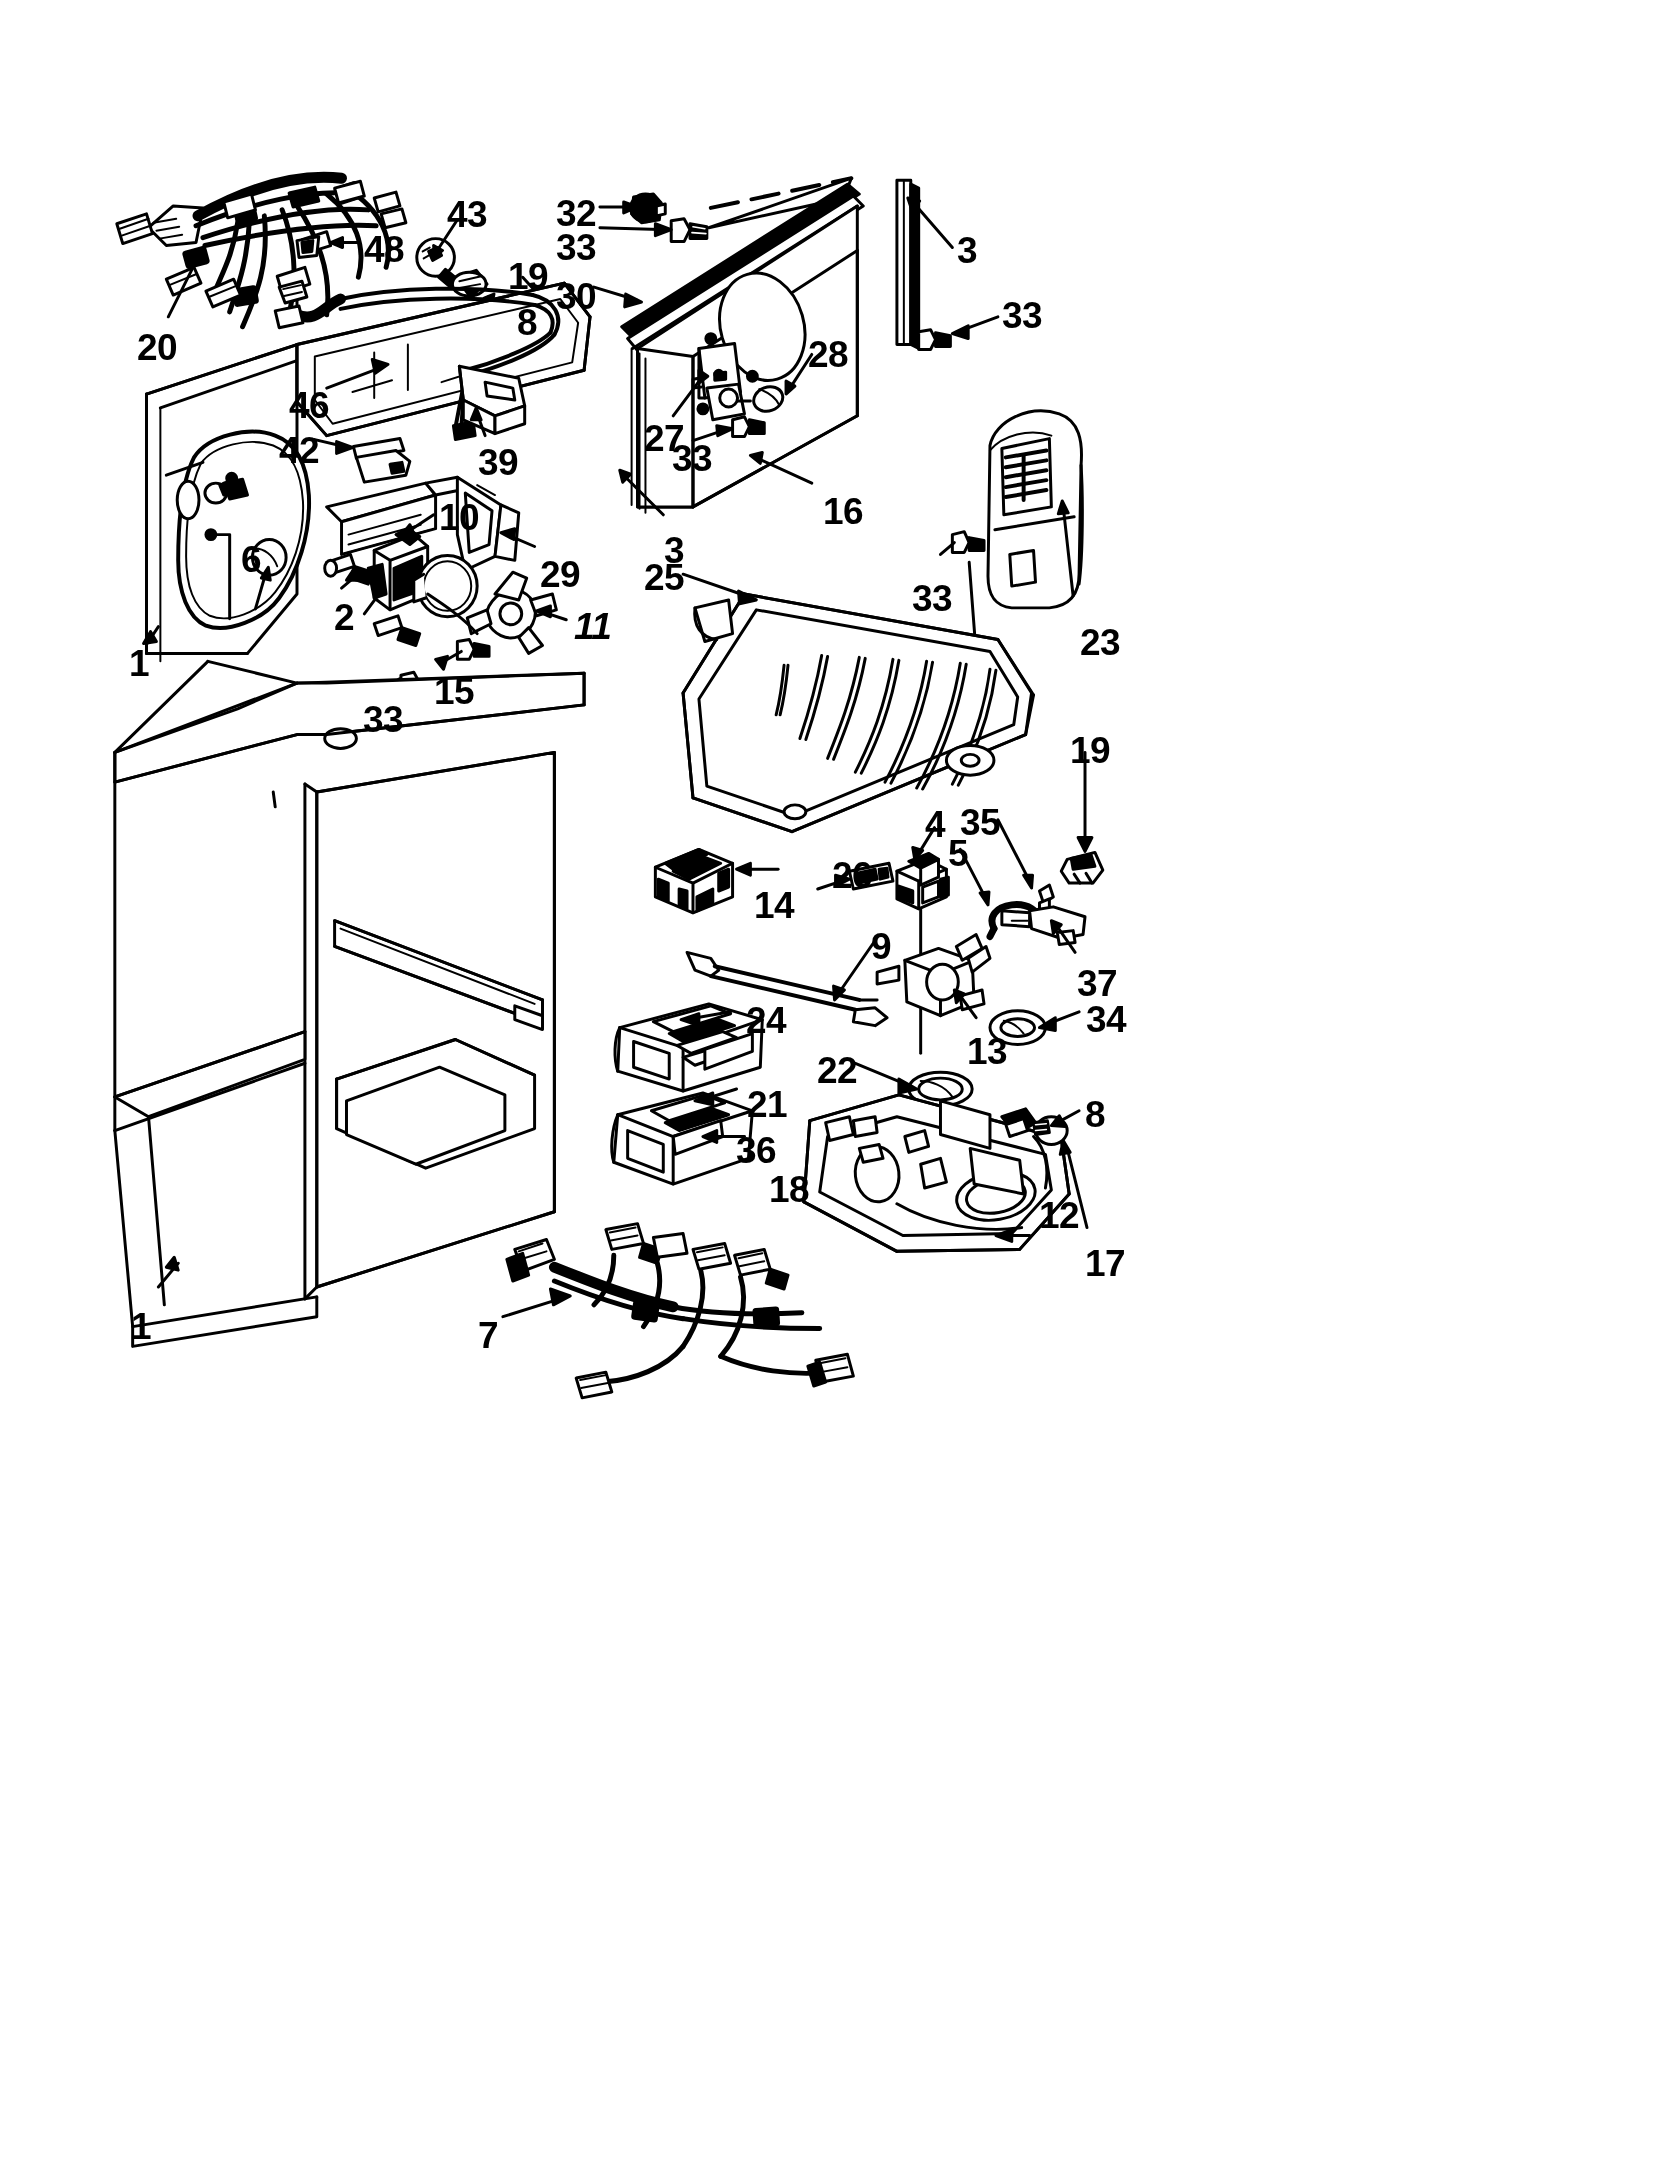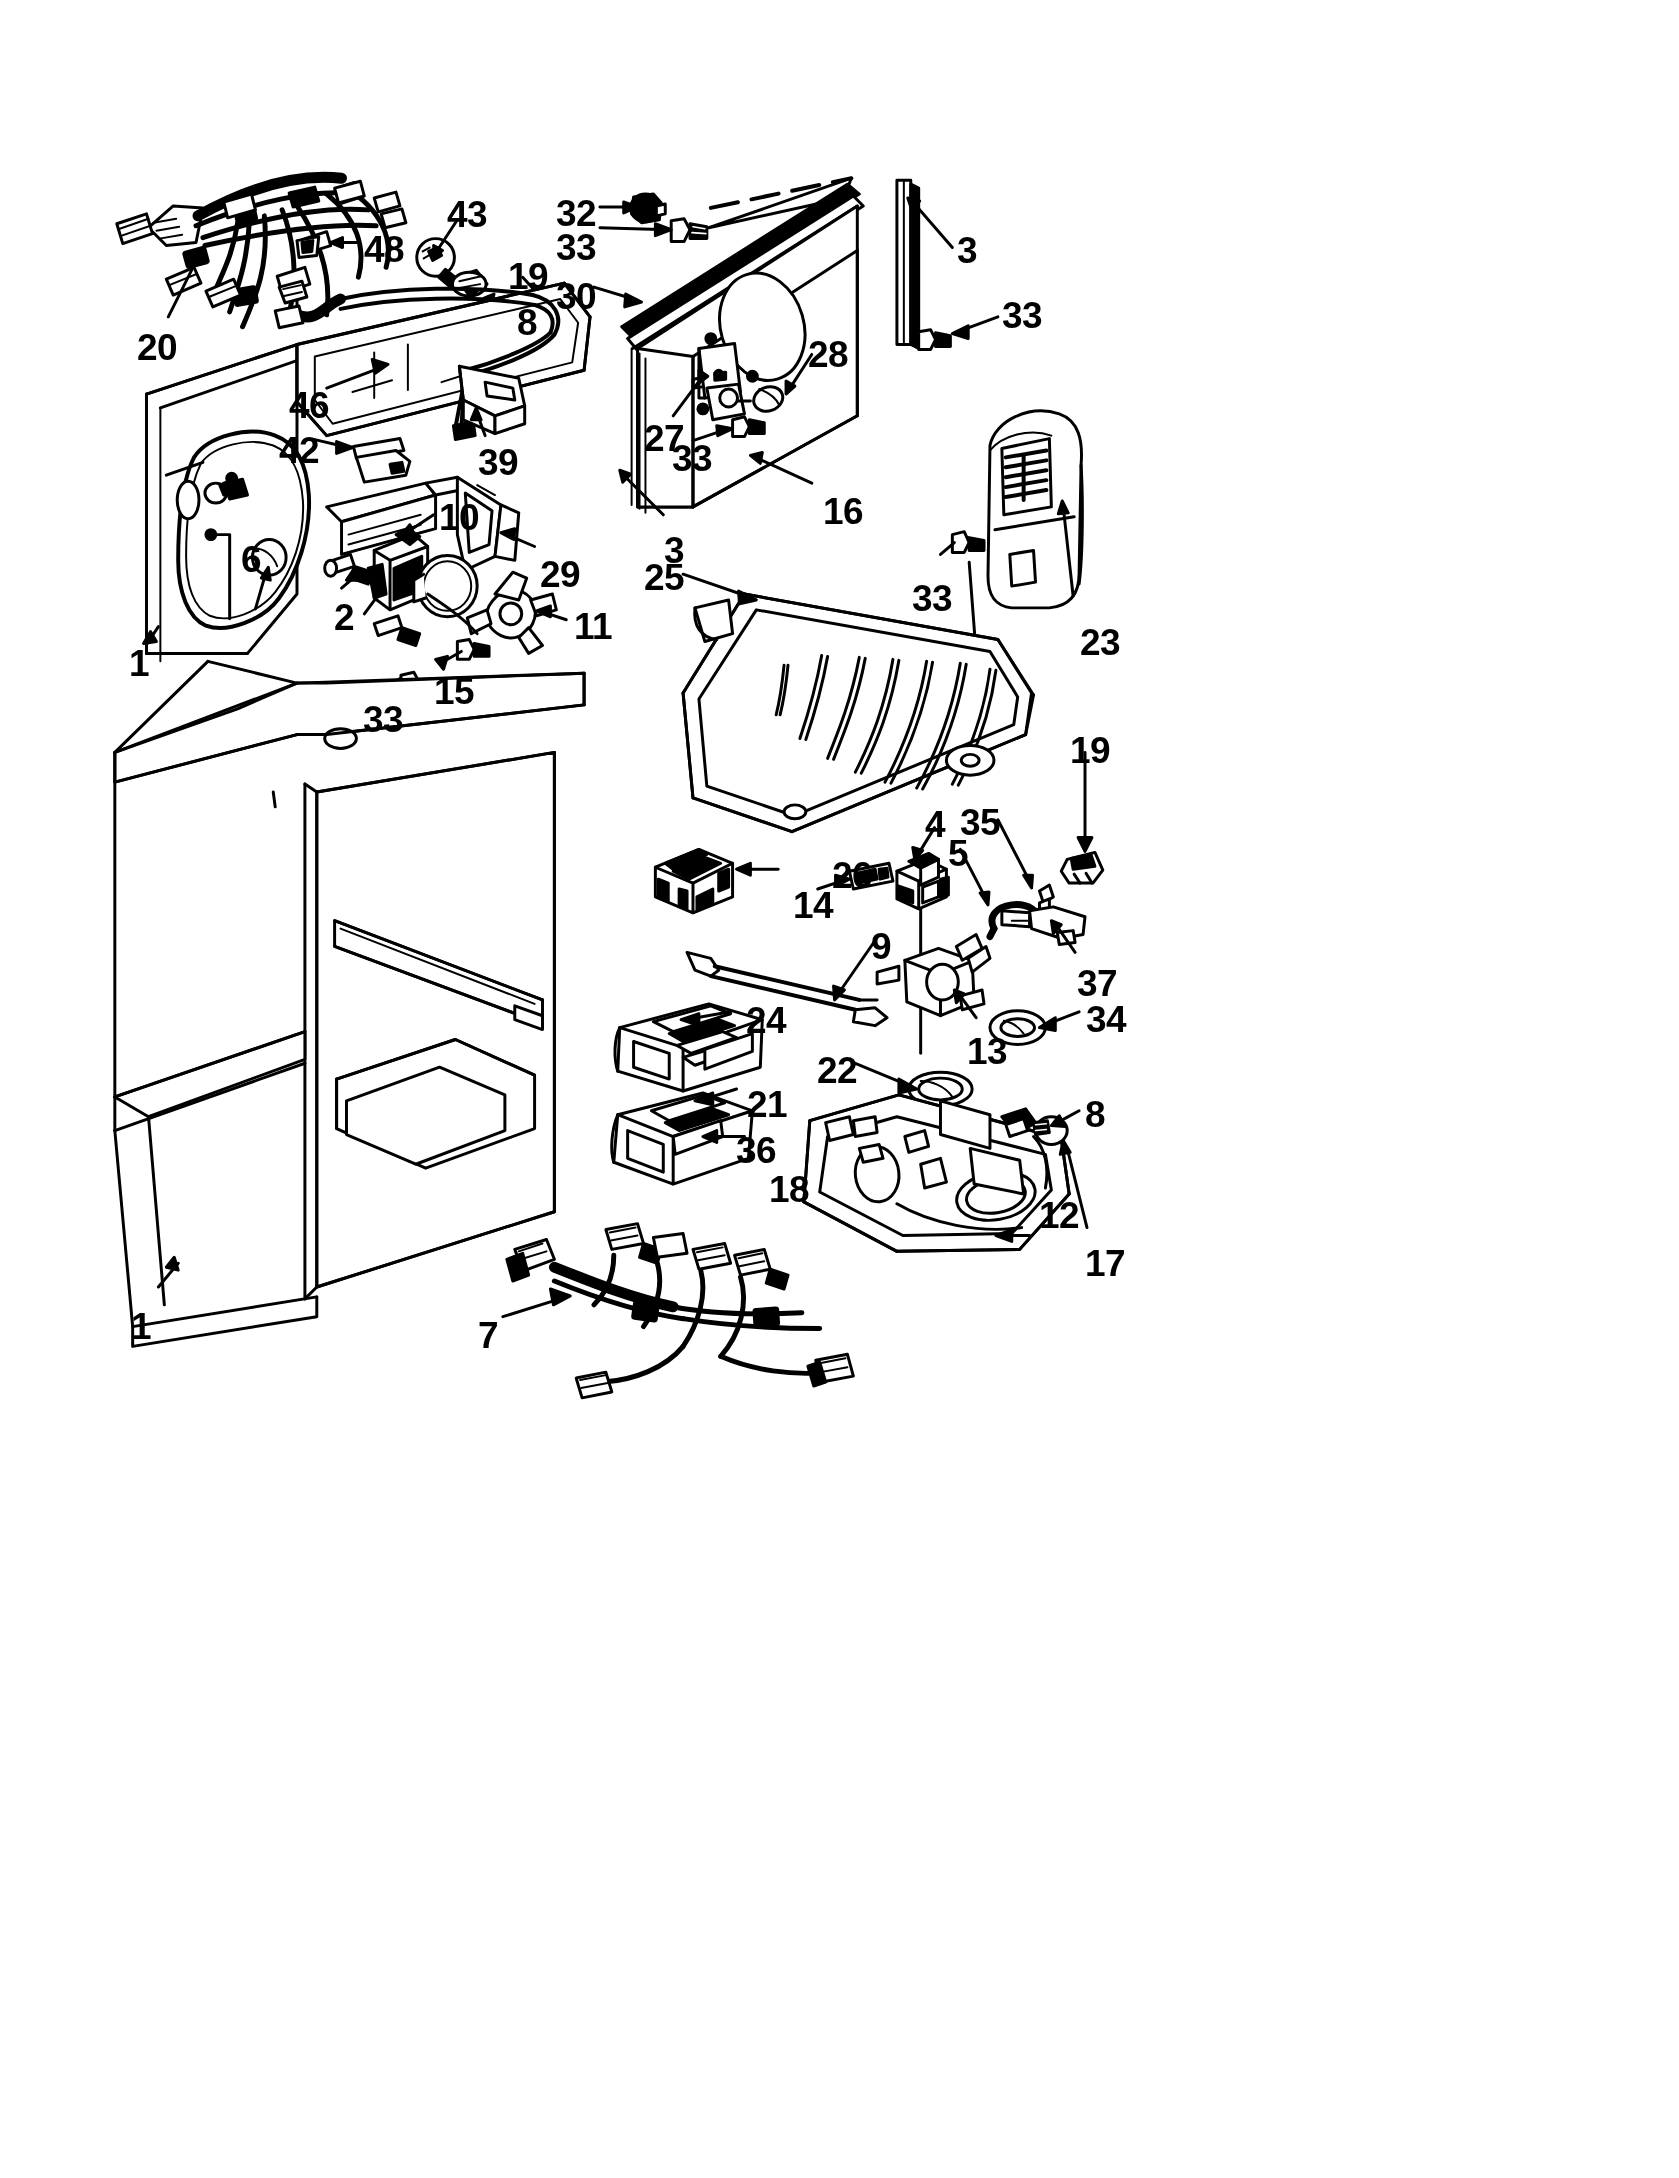--- a/index.html
+++ b/index.html
@@ -716,31 +716,31 @@
   <div class="callout cal-lg" style="left:644px; top:420px;text-align:right;">27</div>
   <div class="callout cal-lg" style="left:672px; top:440px;">33</div>
   <div class="callout cal-lg" style="left:823px; top:493px;">16</div>
   <div class="callout cal-lg" style="left:289px; top:387px;">46</div>
   <div class="callout cal-lg" style="left:279px; top:432px;">42</div>
   <div class="callout cal-lg" style="left:478px; top:444px;">39</div>
   <div class="callout cal-lg" style="left:241px; top:541px;">6</div>
   <div class="callout cal-lg" style="left:439px; top:499px;">10</div>
   <div class="callout cal-lg" style="left:540px; top:535px;margin-top:21px;">29</div>
   <div class="callout cal-lg" style="left:334px; top:599px;">2</div>
-  <div class="callout cal-lg" style="left:574px; top:608px;">11</div>
+  <div class="callout cal-lg" style="left:574px; top:608px;font-style:italic;">11</div>
   <div class="callout cal-lg" style="left:434px; top:673px;">15</div>
   <div class="callout cal-lg" style="left:363px; top:701px;">33</div>
   <div class="callout cal-lg" style="left:129px; top:645px;">1</div>
   <div class="callout cal-lg" style="left:664px; top:532px;">3</div>
   <div class="callout cal-lg" style="left:644px; top:559px;">25</div>
   <div class="callout cal-lg" style="left:912px; top:580px;">33</div>
   <div class="callout cal-lg" style="left:1080px; top:624px;">23</div>
   <div class="callout cal-lg" style="left:1070px; top:732px;">19</div>
   <div class="callout cal-lg" style="left:792px; top:857px;margin-left:40px;">26</div>
-  <div class="callout cal-lg" style="left:793px; top:887px;">14</div>
+  <div class="callout cal-lg" style="left:754px; top:887px;">14</div>
   <div class="callout cal-lg" style="left:925px; top:806px;">4</div>
   <div class="callout cal-lg" style="left:960px; top:804px;">35</div>
   <div class="callout cal-lg" style="left:948px; top:835px;">5</div>
   <div class="callout cal-lg" style="left:1077px; top:965px;">37</div>
   <div class="callout cal-lg" style="left:871px; top:928px;">9</div>
   <div class="callout cal-lg" style="left:1086px; top:1001px;">34</div>
   <div class="callout cal-lg" style="left:967px; top:1033px;">13</div>
   <div class="callout cal-lg" style="left:746px; top:1002px;">24</div>
   <div class="callout cal-lg" style="left:817px; top:1052px;">22</div>
   <div class="callout cal-lg" style="left:747px; top:1086px;">21</div>

